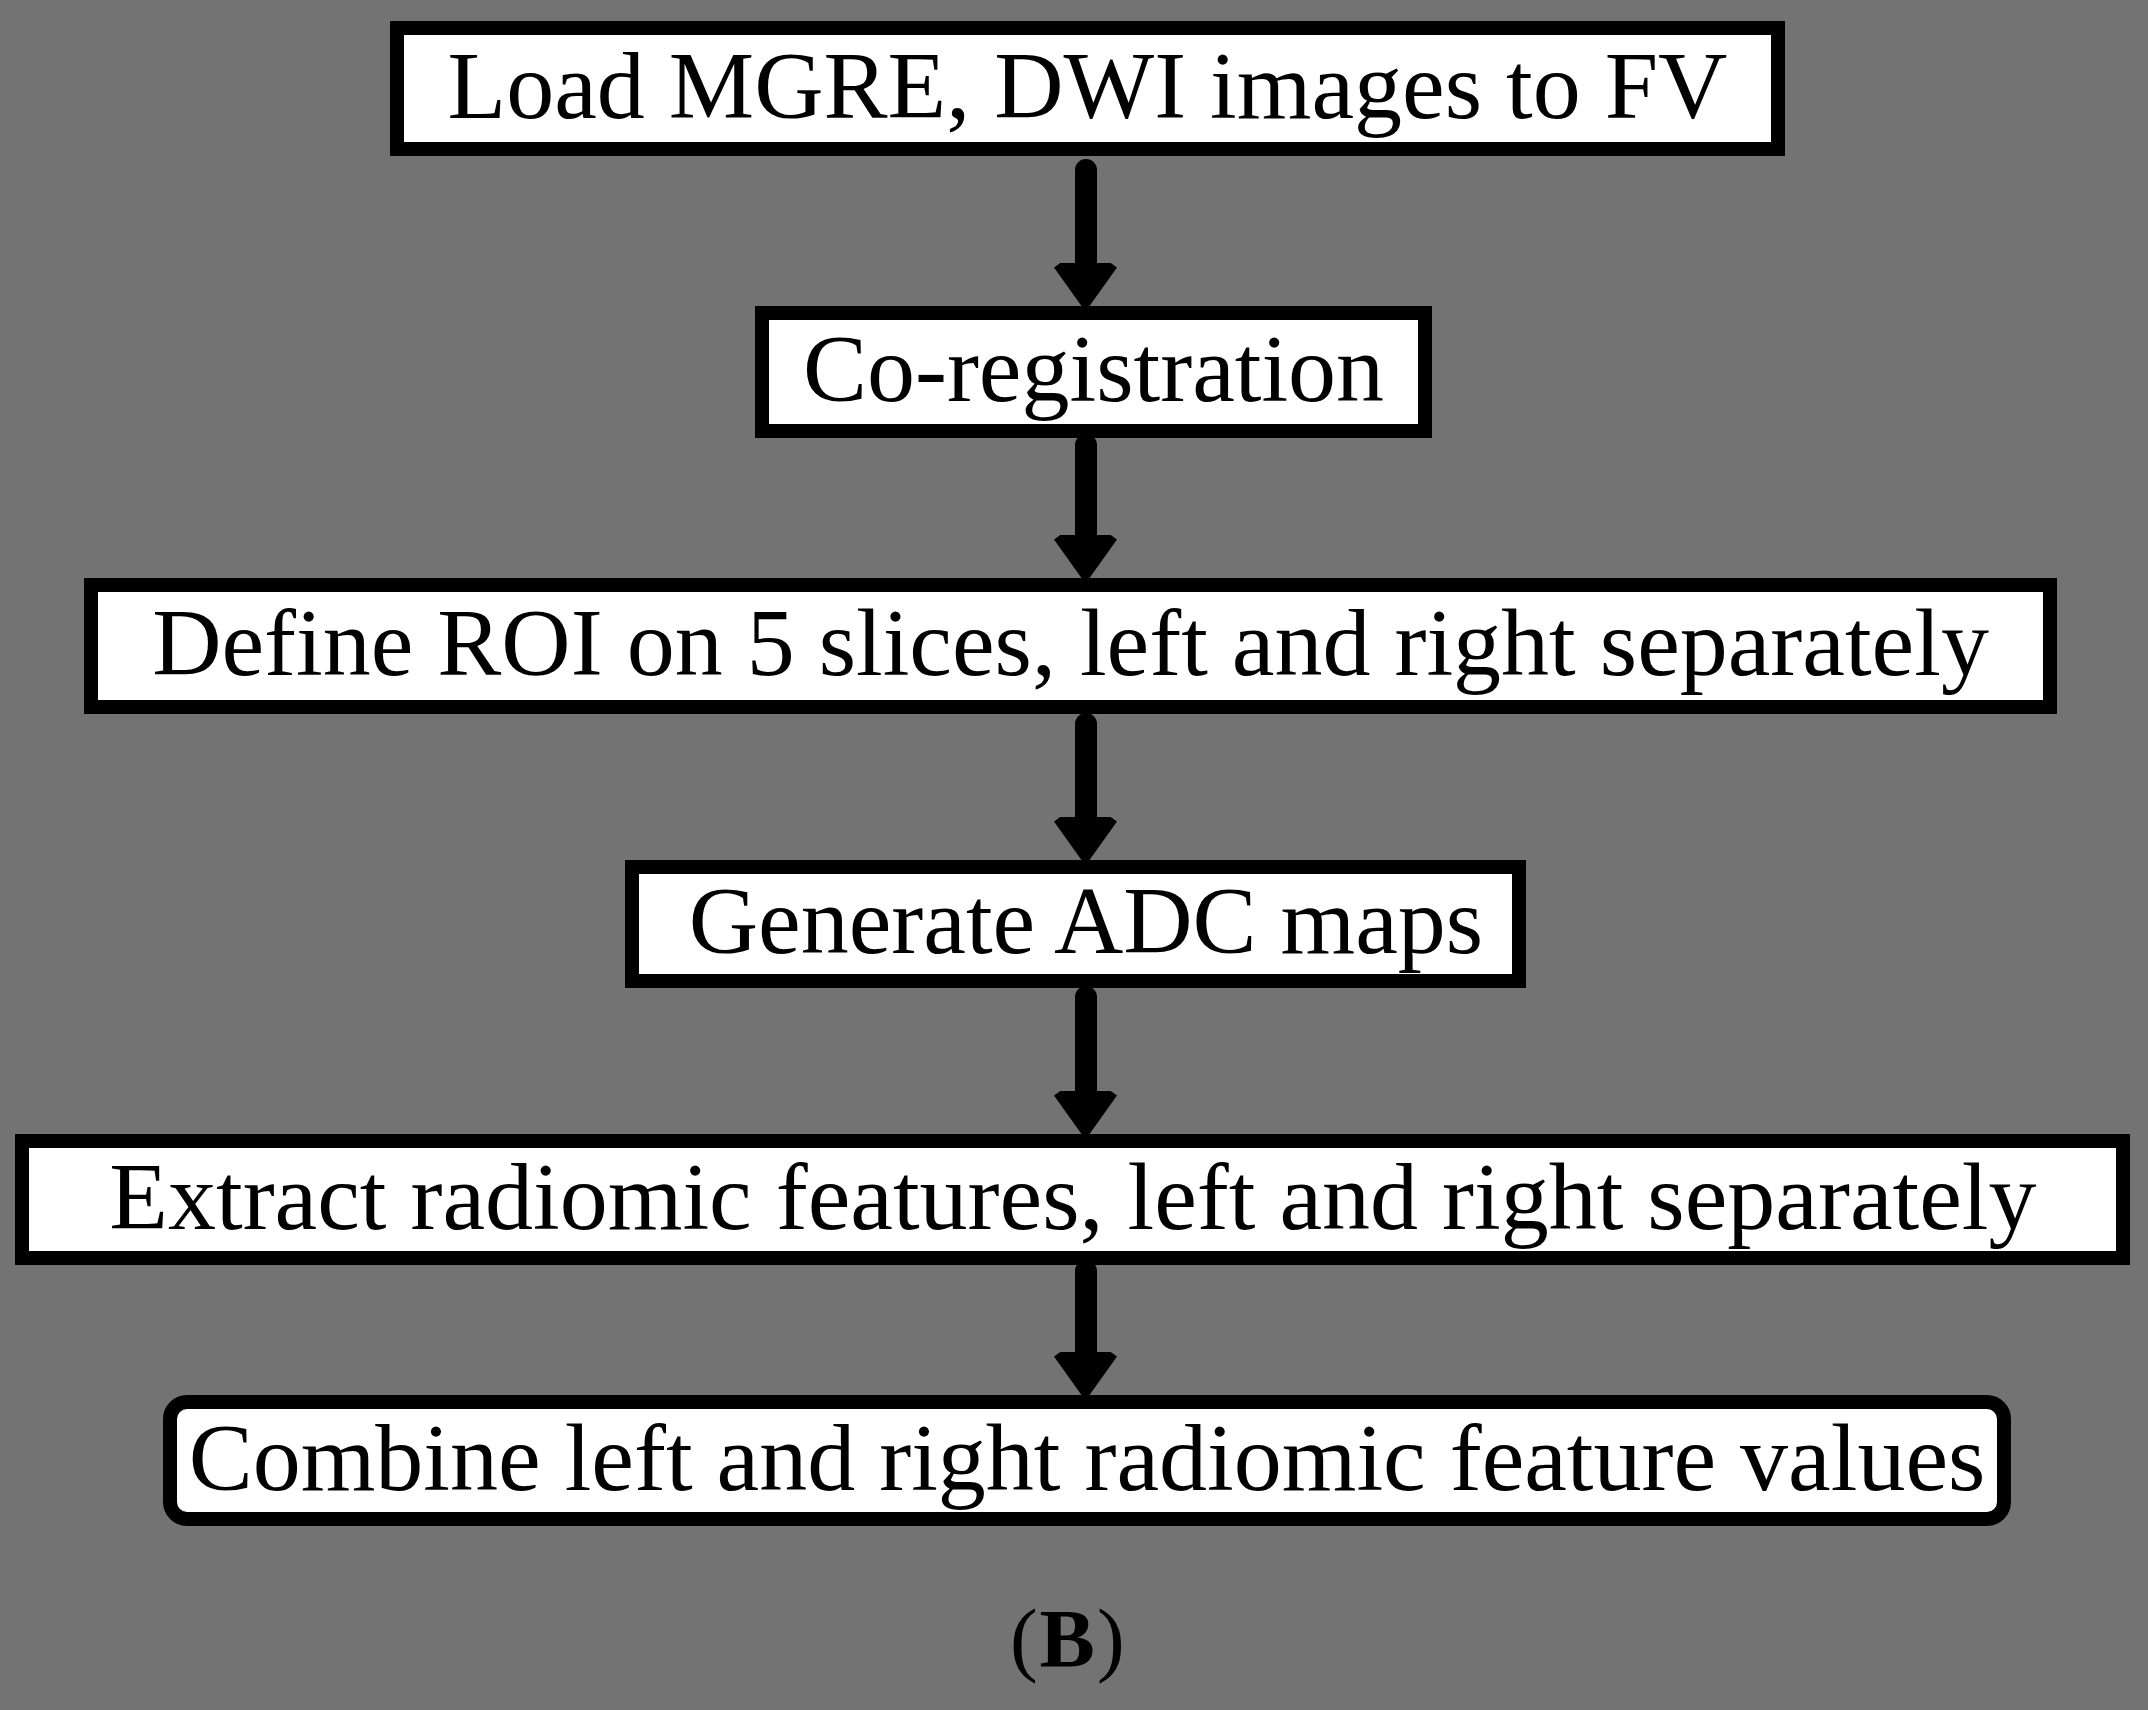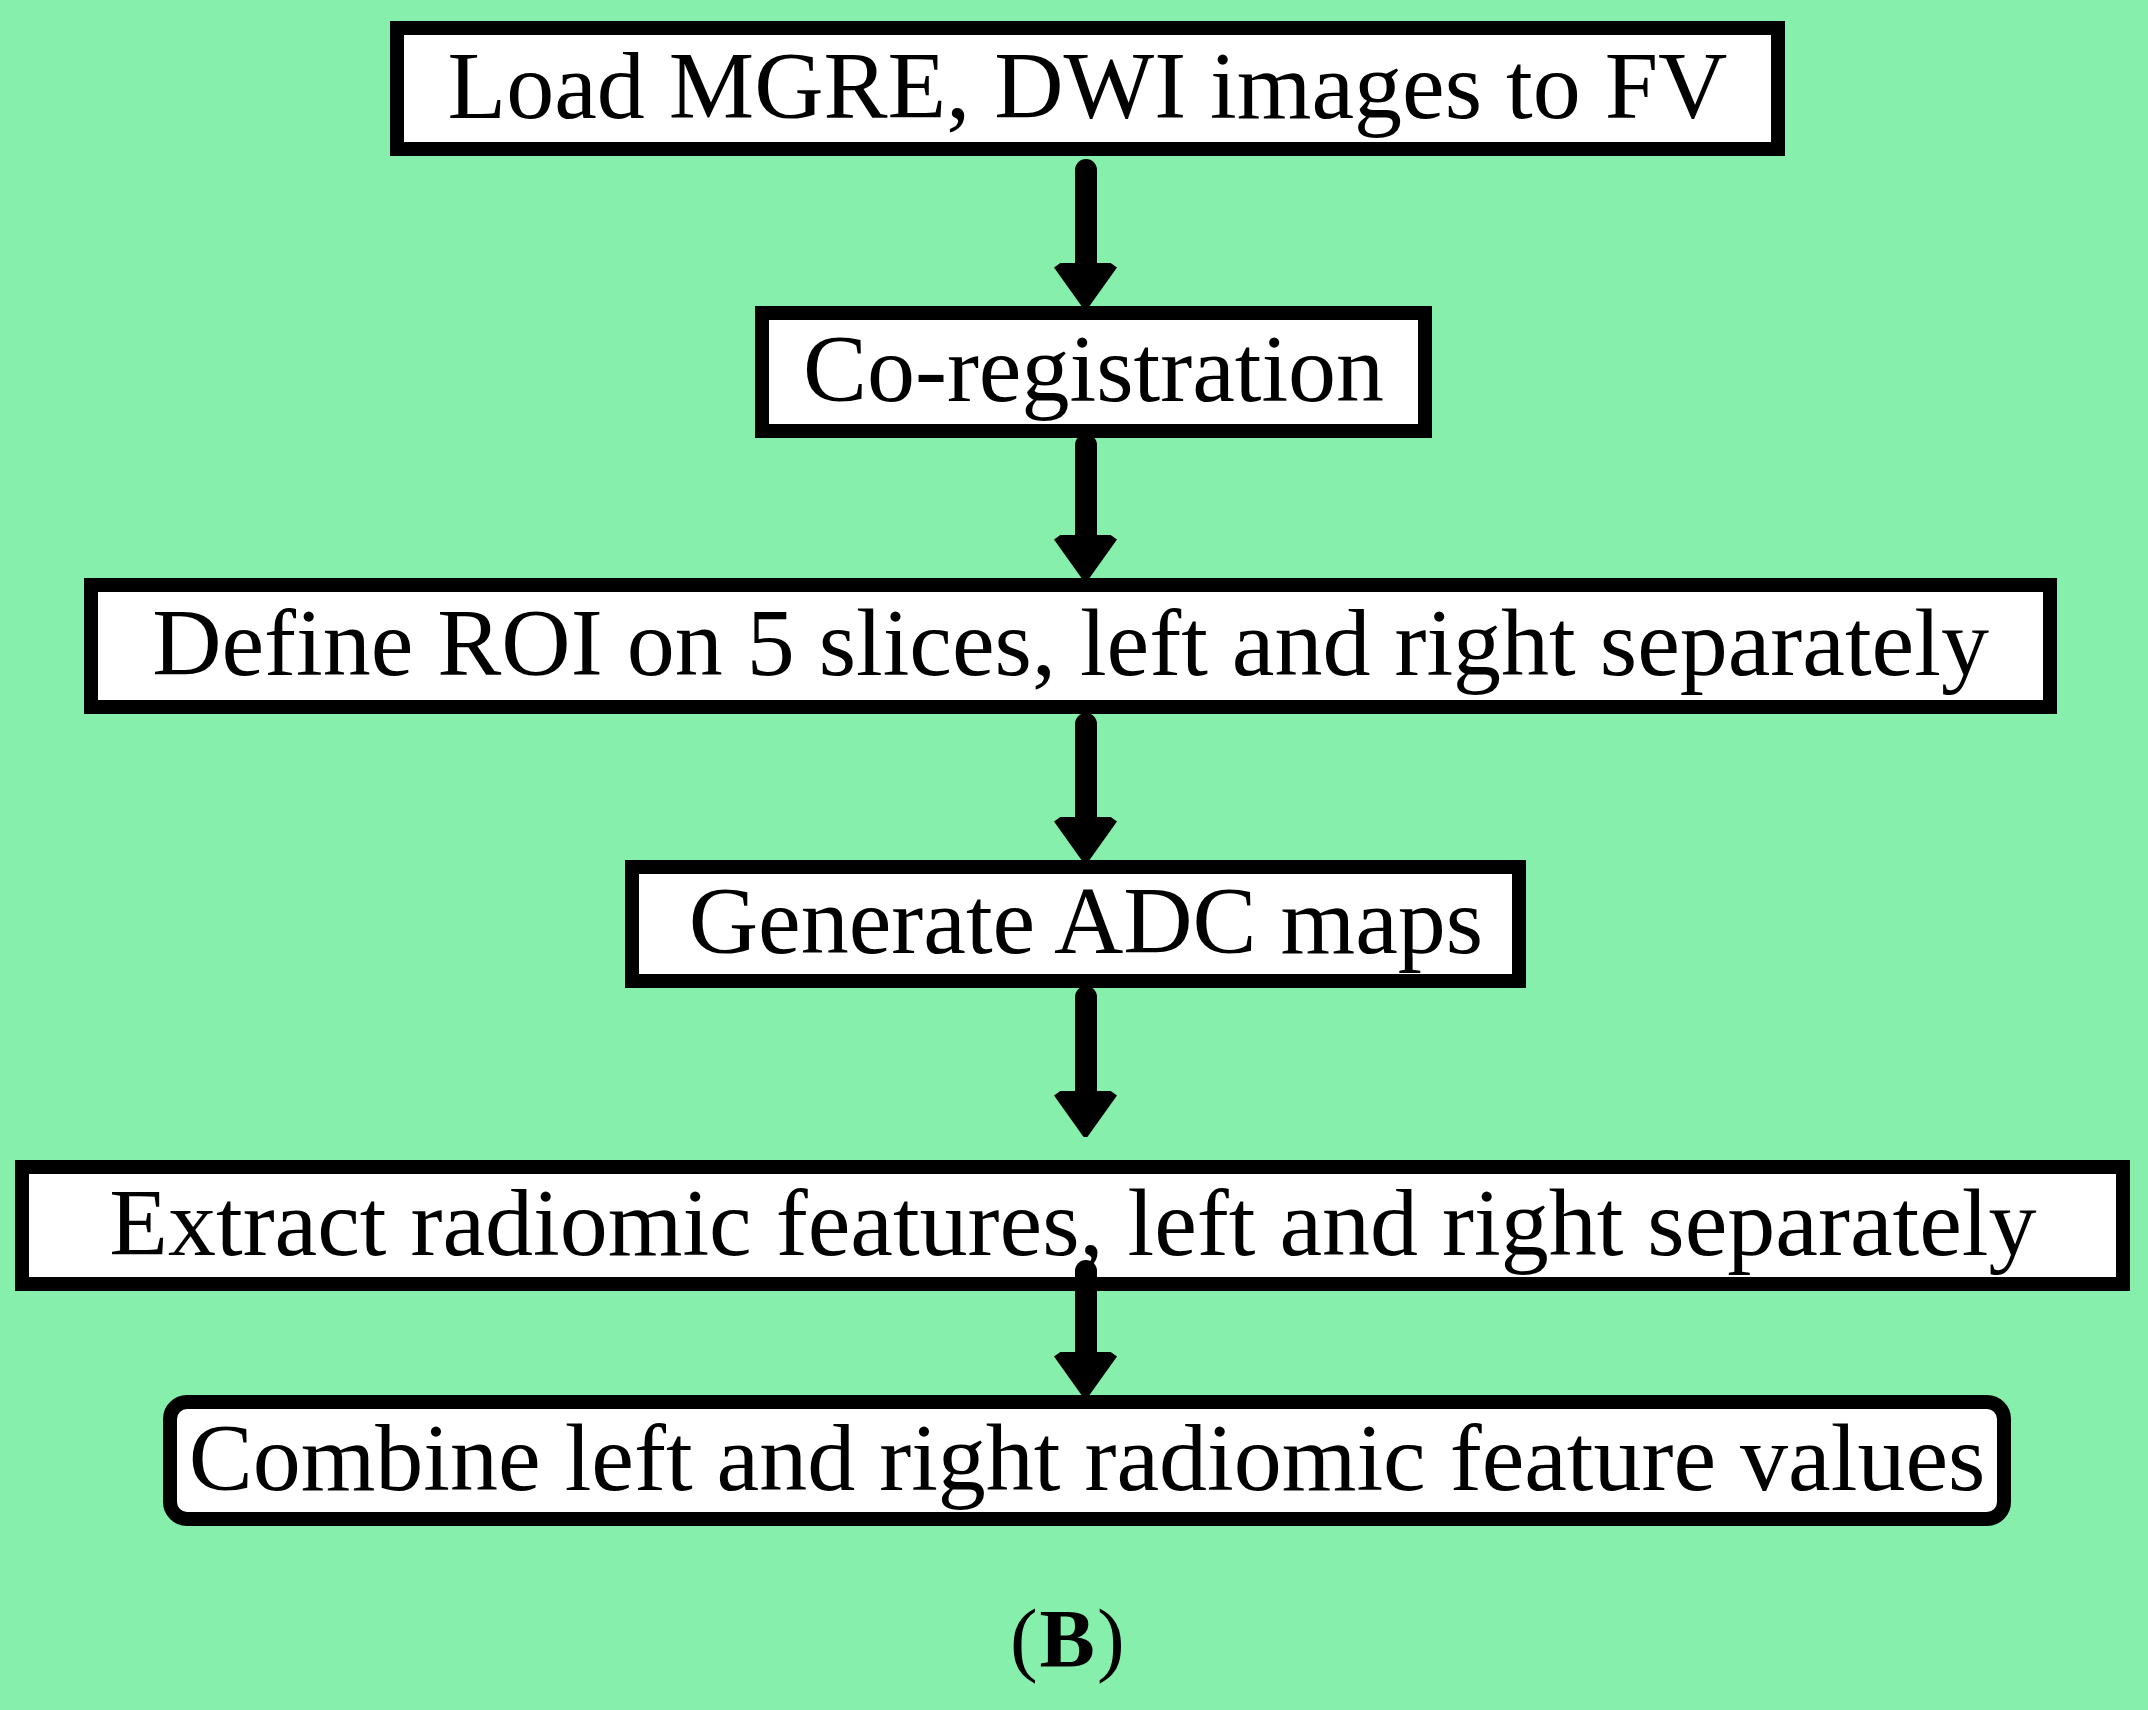--- a/index.html
+++ b/index.html
@@ -4,21 +4,21 @@
 <style>
   html, body {
     margin: 0;
     padding: 0;
     background: #ffffff;
   }
   .canvas {
     position: relative;
     width: 2148px;
     height: 1711px;
-    background: #86efac;
+    background: #737373;
     font-family: "Liberation Serif", "DejaVu Serif", serif;
     color: #000000;
     overflow: hidden;
   }
   .flow-box {
     position: absolute;
     box-sizing: border-box;
     border: 14.4px solid #000000;
     background: #ffffff;
     display: flex;
@@ -103,21 +103,21 @@
 
   <div class="flow-box" style="left:625px; top:860px; width:901px; height:128px;padding-left:21px;">
     <span class="label">Generate ADC maps</span>
   </div>
 
   <div class="flow-arrow" style="left:1054px; top:986px; height:151px;">
     <div class="arrow-stem"></div>
     <div class="arrow-head"></div>
   </div>
 
-  <div class="flow-box" style="left:15.4px; top:1134px; width:2115px; height:131px;margin-top:26px;">
+  <div class="flow-box" style="left:15.4px; top:1134px; width:2115px; height:131px;">
     <span class="label">Extract radiomic features, left and right separately</span>
   </div>
 
   <div class="flow-arrow" style="left:1054px; top:1260px; height:138px;">
     <div class="arrow-stem"></div>
     <div class="arrow-head"></div>
   </div>
 
   <div class="flow-box" style="left:163px; top:1395px; width:1848px; height:131px;border-radius:24px;">
     <span class="label">Combine left and right radiomic feature values</span>

